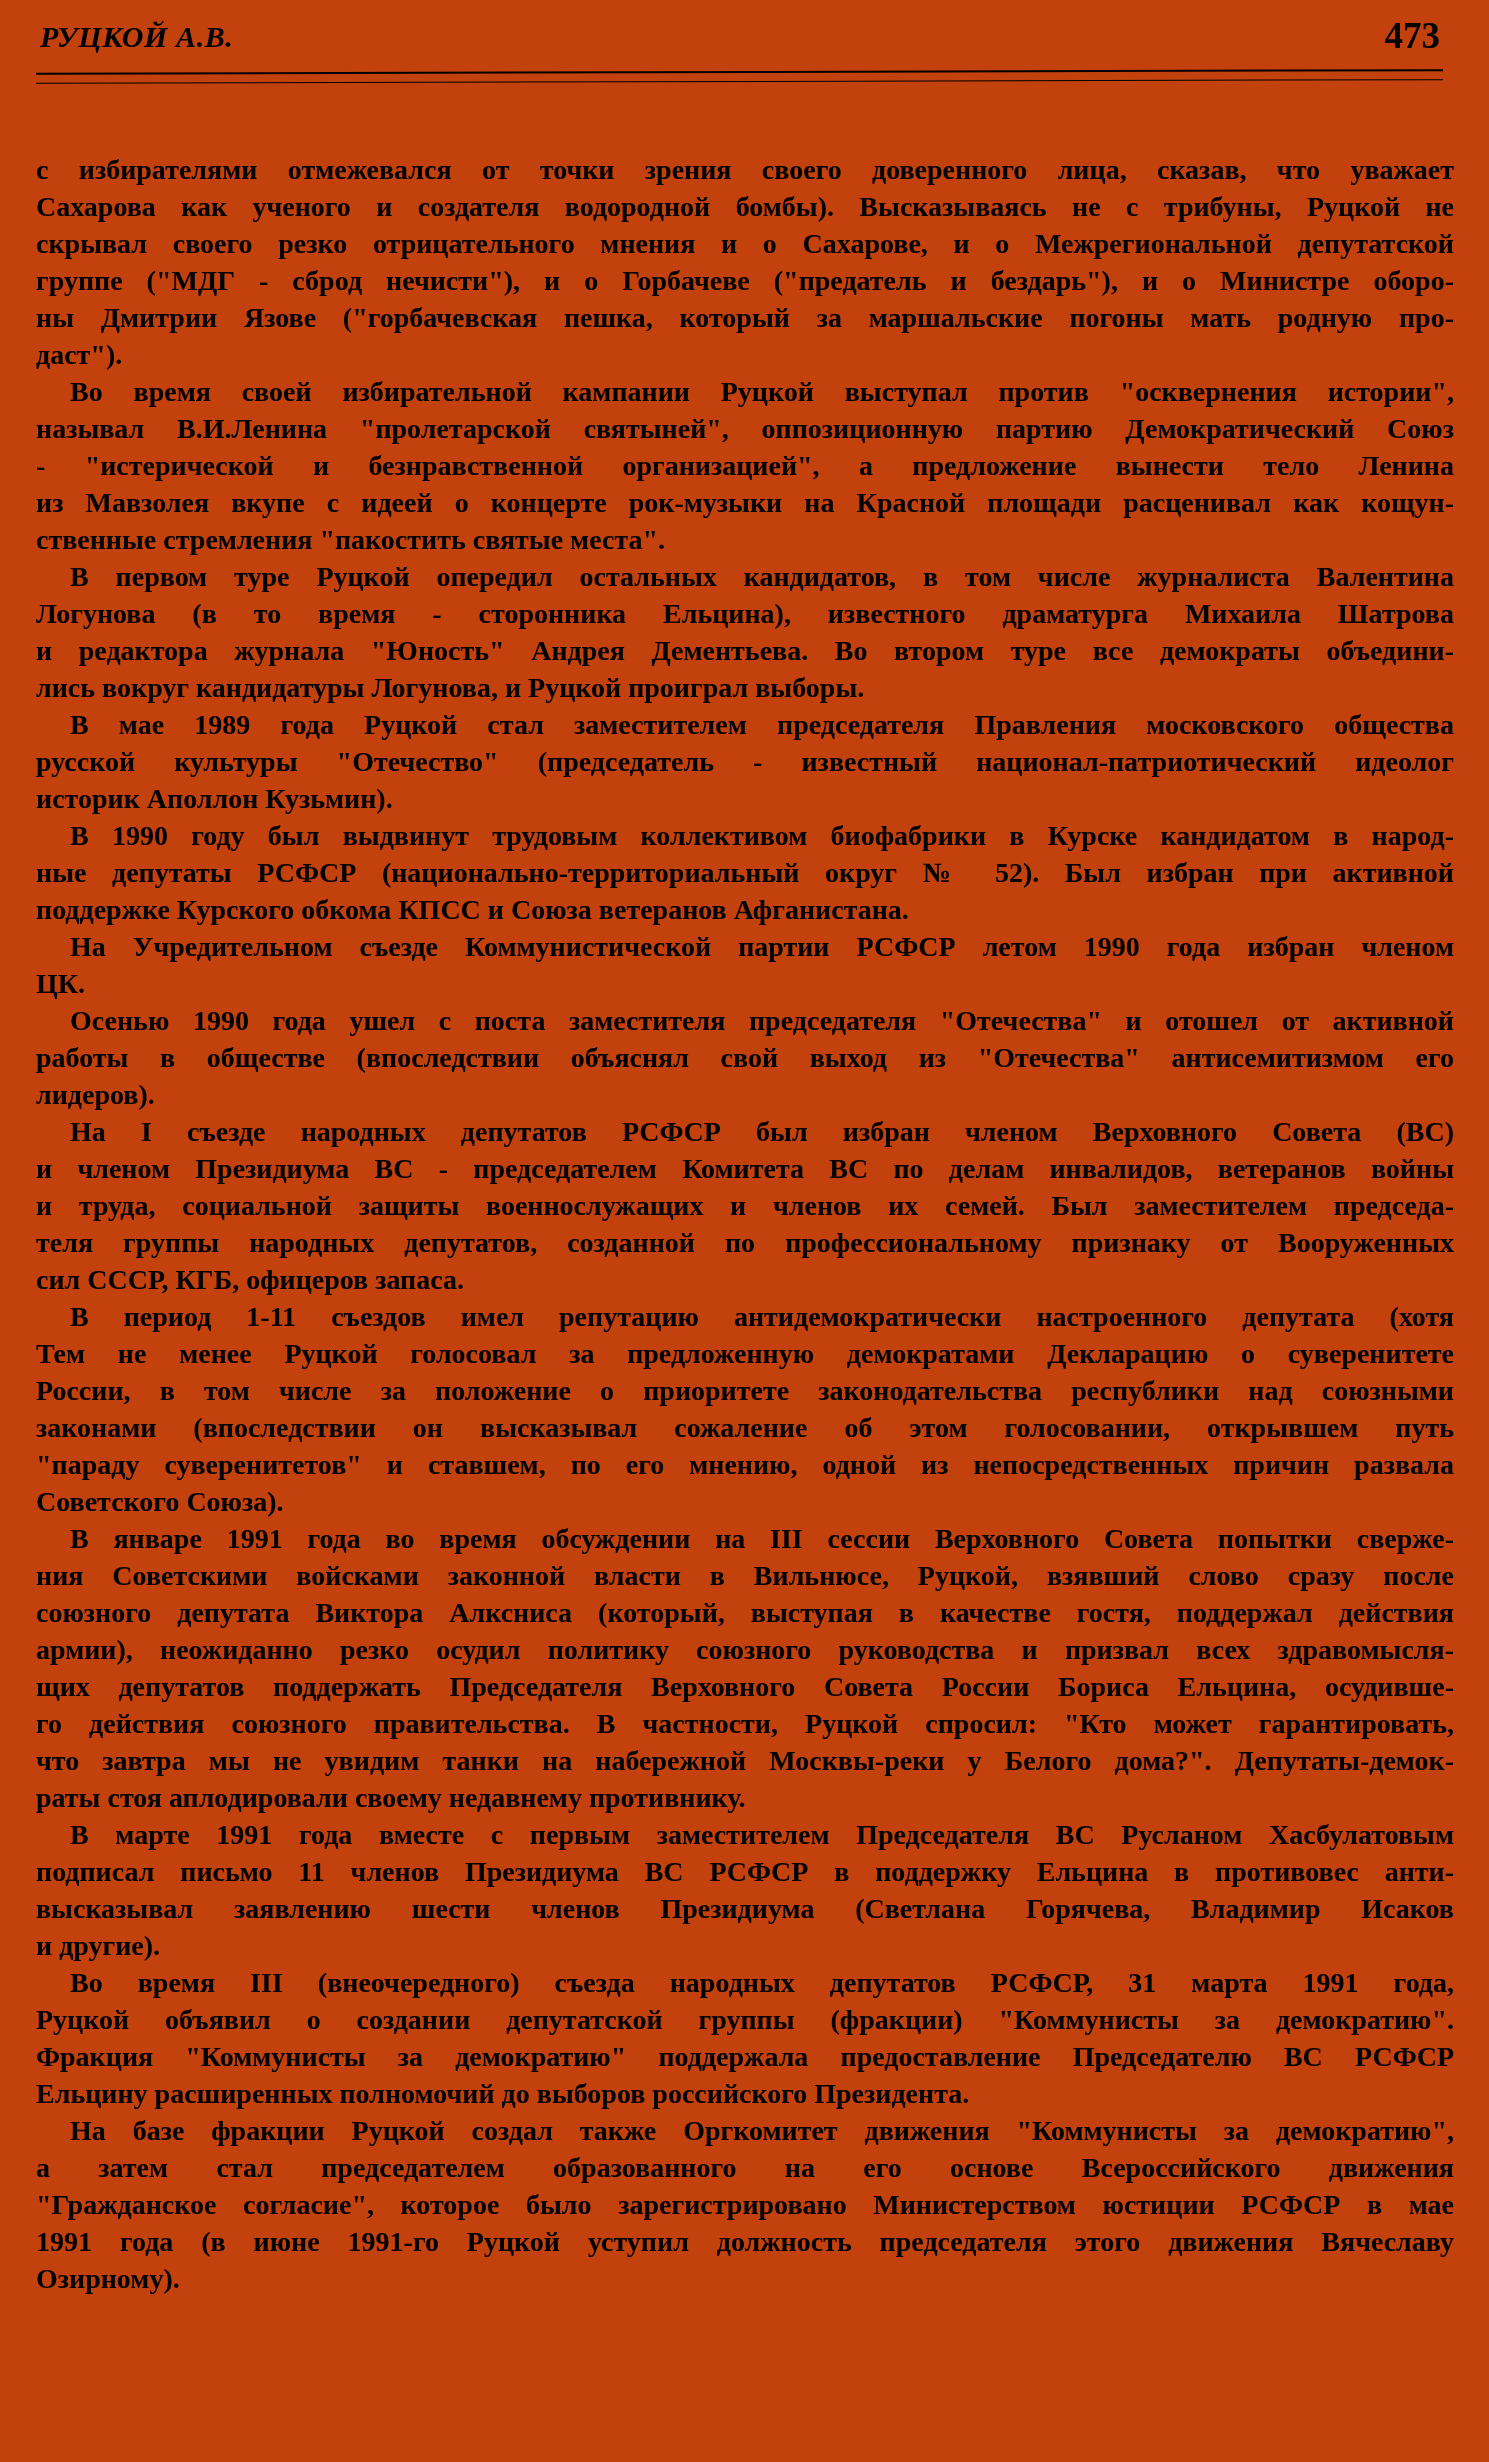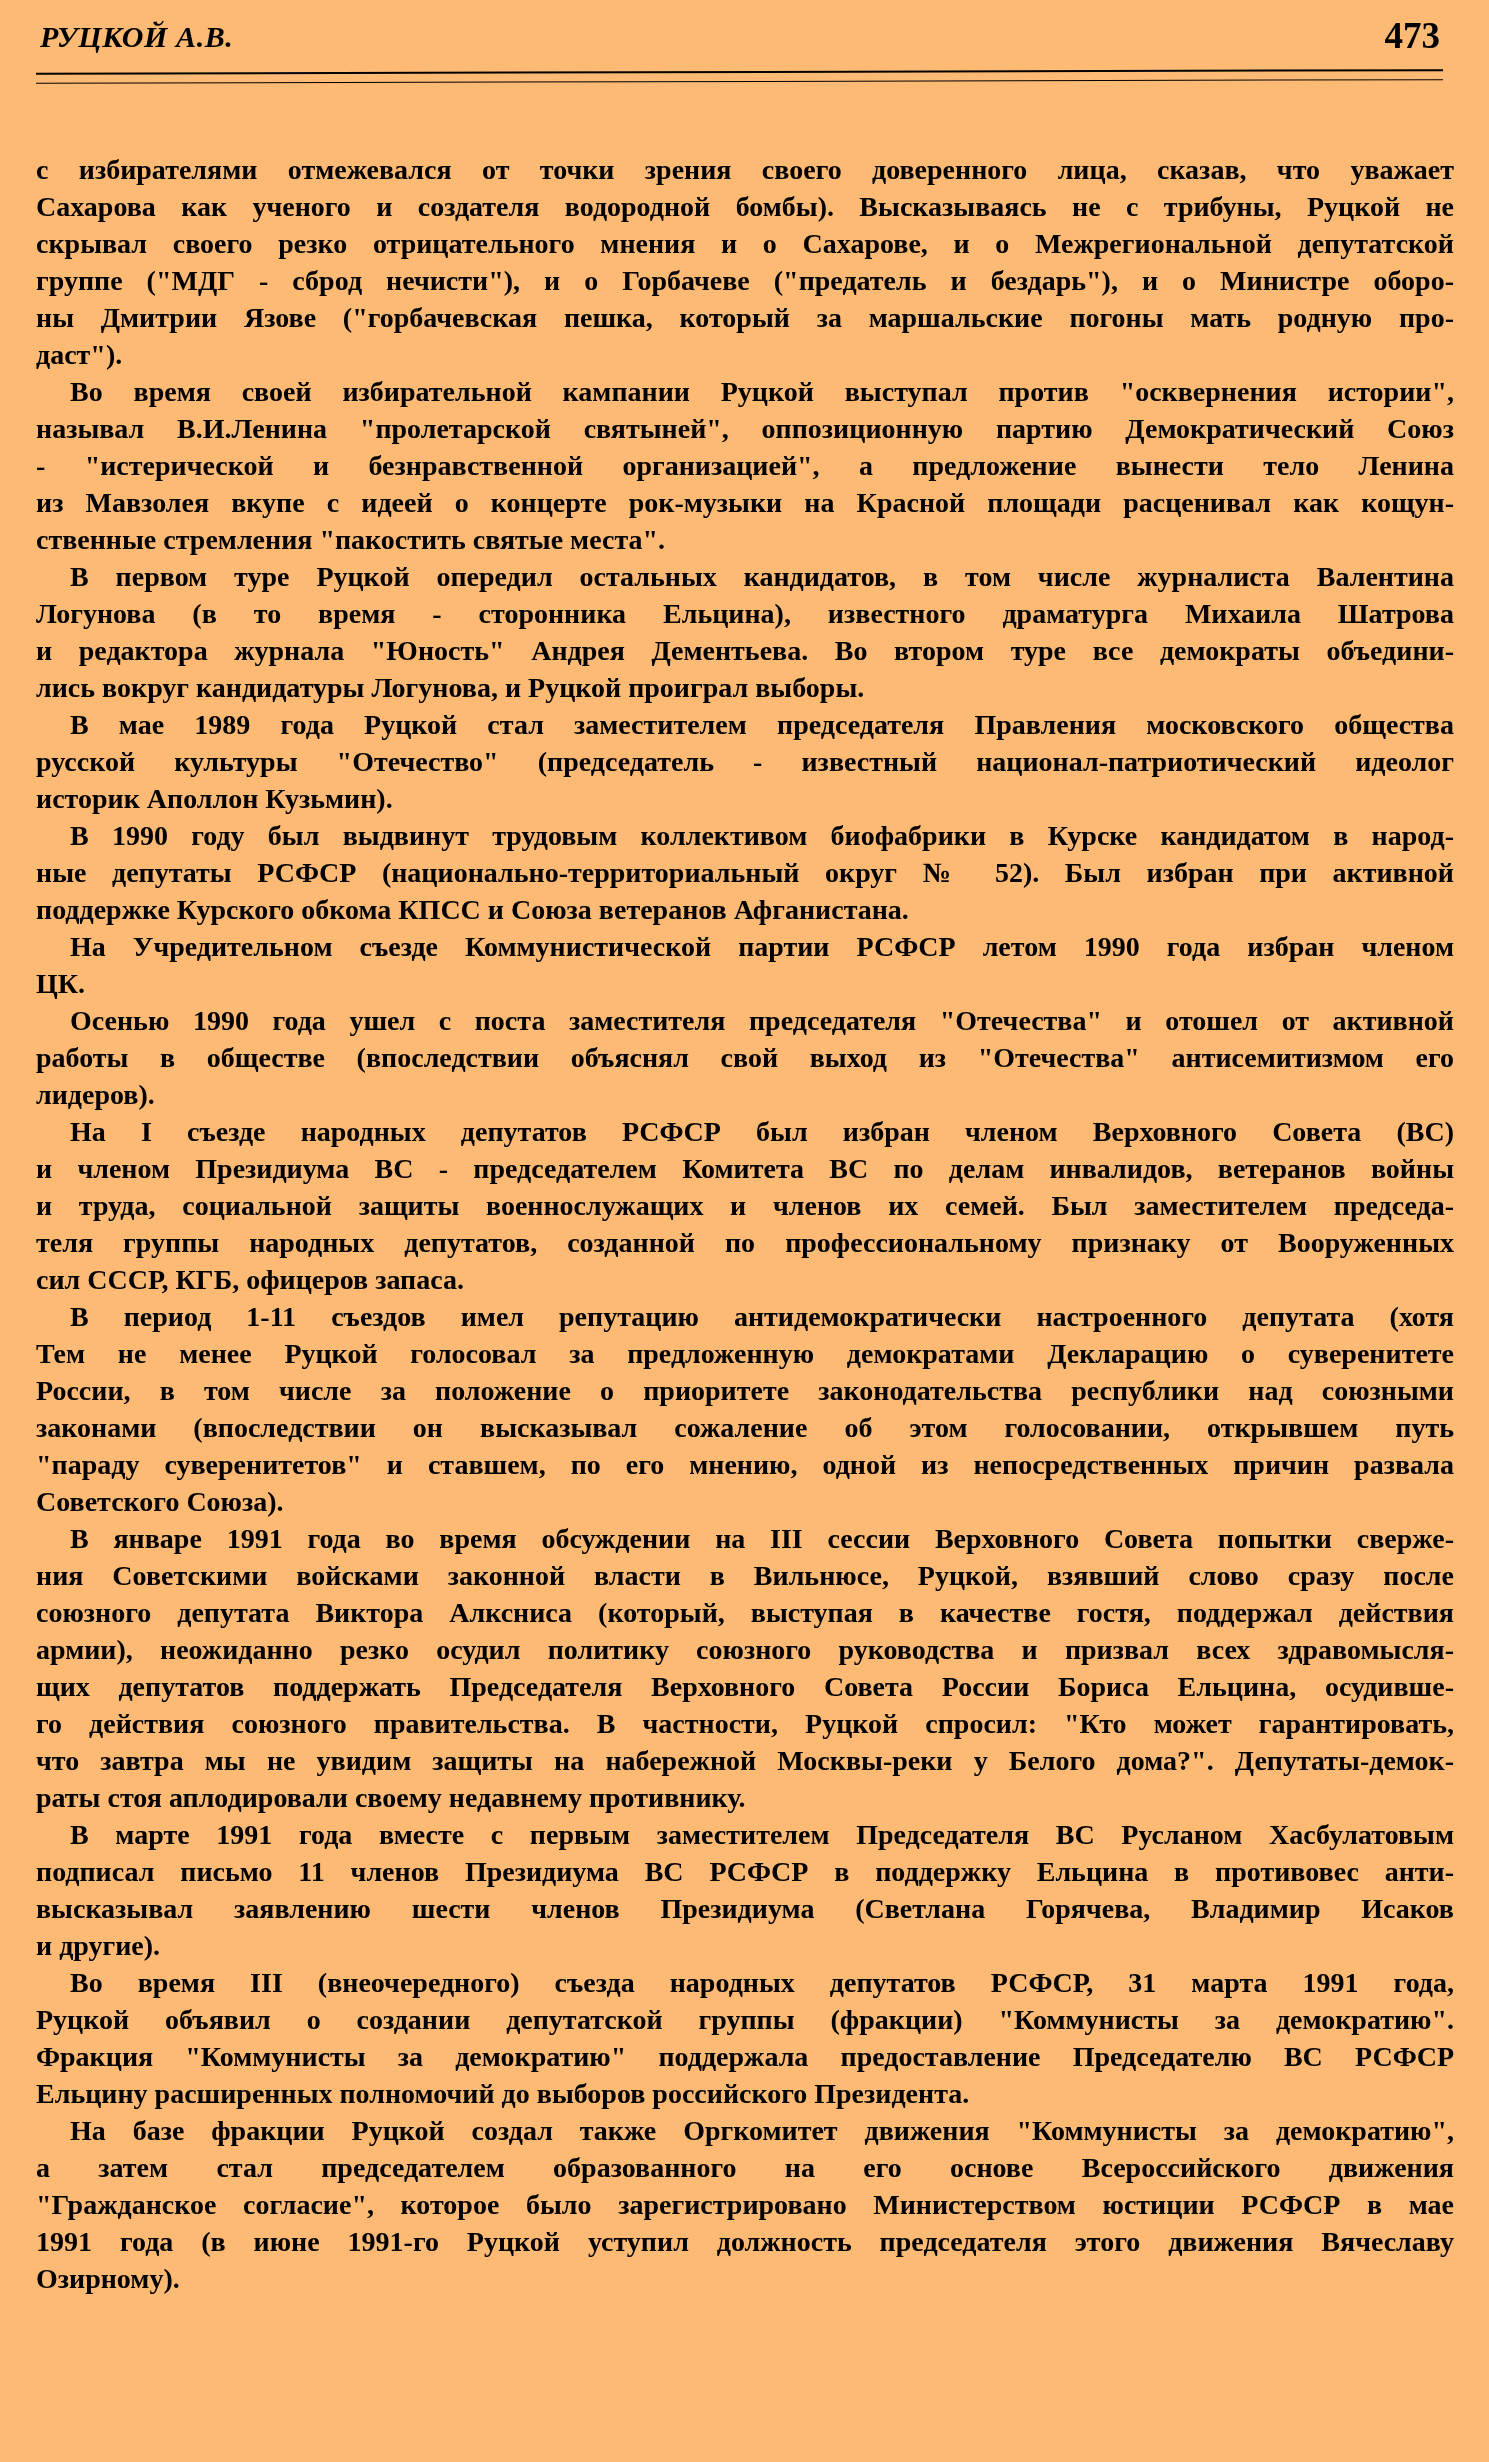--- a/index.html
+++ b/index.html
@@ -4,21 +4,21 @@
 <style>
   html, body {
     margin: 0;
     padding: 0;
     background: #ffffff;
   }
   .page {
     position: relative;
     width: 1490px;
     height: 2462px;
-    background: #fdba74;
+    background: #c2410c;
     color: #000000;
     font-family: "Liberation Serif", "DejaVu Serif", serif;
     overflow: hidden;
   }
   .running-head {
     position: absolute;
     left: 40px;
     top: 21px;
     font-size: 30px;
     line-height: 32px;
@@ -118,21 +118,21 @@
       <div class="line">России, в том числе за положение о приоритете законодательства республики над союзными</div>
       <div class="line">законами (впоследствии он высказывал сожаление об этом голосовании, открывшем путь</div>
       <div class="line">"параду суверенитетов" и ставшем, по его мнению, одной из непосредственных причин развала</div>
       <div class="line para-end">Советского Союза).</div>
       <div class="line indent">В январе 1991 года во время обсуждении на III сессии Верховного Совета попытки сверже-</div>
       <div class="line">ния Советскими войсками законной власти в Вильнюсе, Руцкой, взявший слово сразу после</div>
       <div class="line">союзного депутата Виктора Алксниса (который, выступая в качестве гостя, поддержал действия</div>
       <div class="line">армии), неожиданно резко осудил политику союзного руководства и призвал всех здравомысля-</div>
       <div class="line">щих депутатов поддержать Председателя Верховного Совета России Бориса Ельцина, осудивше-</div>
       <div class="line">го действия союзного правительства. В частности, Руцкой спросил: "Кто может гарантировать,</div>
-      <div class="line">что завтра мы не увидим защиты на набережной Москвы-реки у Белого дома?". Депутаты-демок-</div>
+      <div class="line">что завтра мы не увидим танки на набережной Москвы-реки у Белого дома?". Депутаты-демок-</div>
       <div class="line para-end">раты стоя аплодировали своему недавнему противнику.</div>
       <div class="line indent">В марте 1991 года вместе с первым заместителем Председателя ВС Русланом Хасбулатовым</div>
       <div class="line">подписал письмо 11 членов Президиума ВС РСФСР в поддержку Ельцина в противовес анти-</div>
       <div class="line">высказывал заявлению шести членов Президиума (Светлана Горячева, Владимир Исаков</div>
       <div class="line para-end">и другие).</div>
       <div class="line indent">Во время III (внеочередного) съезда народных депутатов РСФСР, 31 марта 1991 года,</div>
       <div class="line">Руцкой объявил о создании депутатской группы (фракции) "Коммунисты за демократию".</div>
       <div class="line">Фракция "Коммунисты за демократию" поддержала предоставление Председателю ВС РСФСР</div>
       <div class="line para-end">Ельцину расширенных полномочий до выборов российского Президента.</div>
       <div class="line indent">На базе фракции Руцкой создал также Оргкомитет движения "Коммунисты за демократию",</div>

